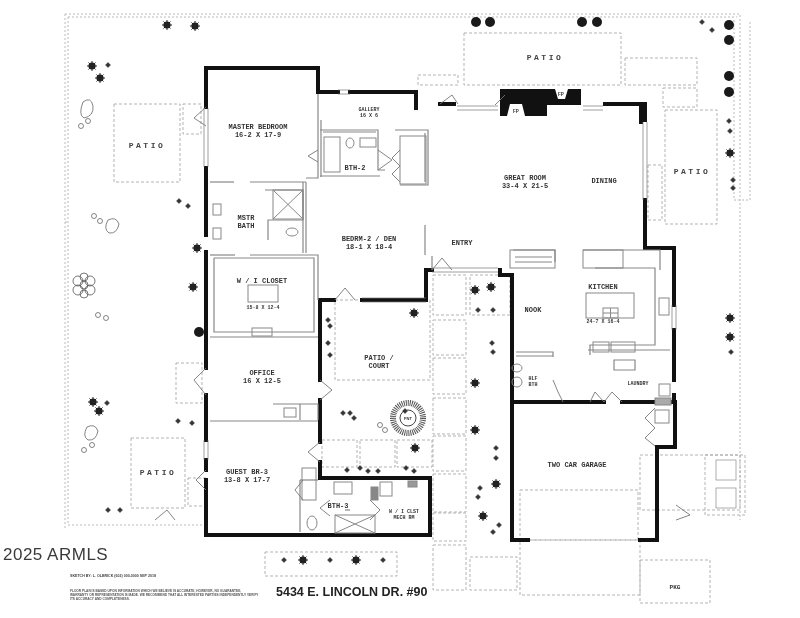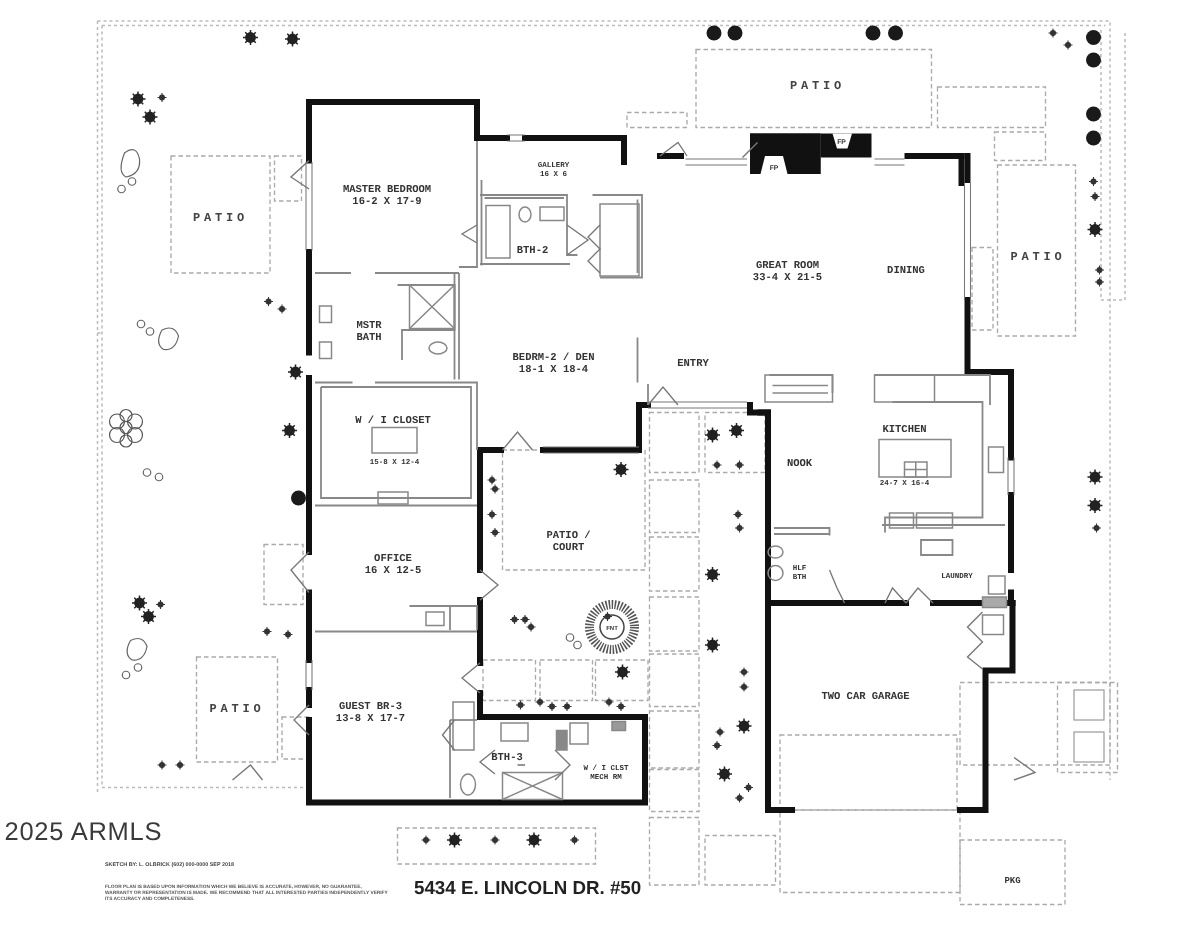--- a/index.html
+++ b/index.html
@@ -435,13 +435,13 @@
 </div>
 
 <div class="lbl patio" style="left:545px;top:58px;">PATIO</div>
 <div class="lbl patio" style="left:147px;top:146px;">PATIO</div>
 <div class="lbl patio" style="left:158px;top:473px;">PATIO</div>
 <div class="lbl patio" style="left:692px;top:172px;">PATIO</div>
 
 <div class="sketch">SKETCH BY:  L. OLBRICK  (602) 000-0000  SEP 2018</div>
 <div class="disc">FLOOR PLAN IS BASED UPON INFORMATION WHICH WE BELIEVE IS ACCURATE, HOWEVER, NO GUARANTEE, WARRANTY OR REPRESENTATION IS MADE. WE RECOMMEND THAT ALL INTERESTED PARTIES INDEPENDENTLY VERIFY ITS ACCURACY AND COMPLETENESS.</div>
 <div class="wm">2025 ARMLS</div>
-<div class="addr">5434 E. LINCOLN DR. #50</div>
+<div class="addr">5434 E. LINCOLN DR. #90</div>
 
 </body></html>

